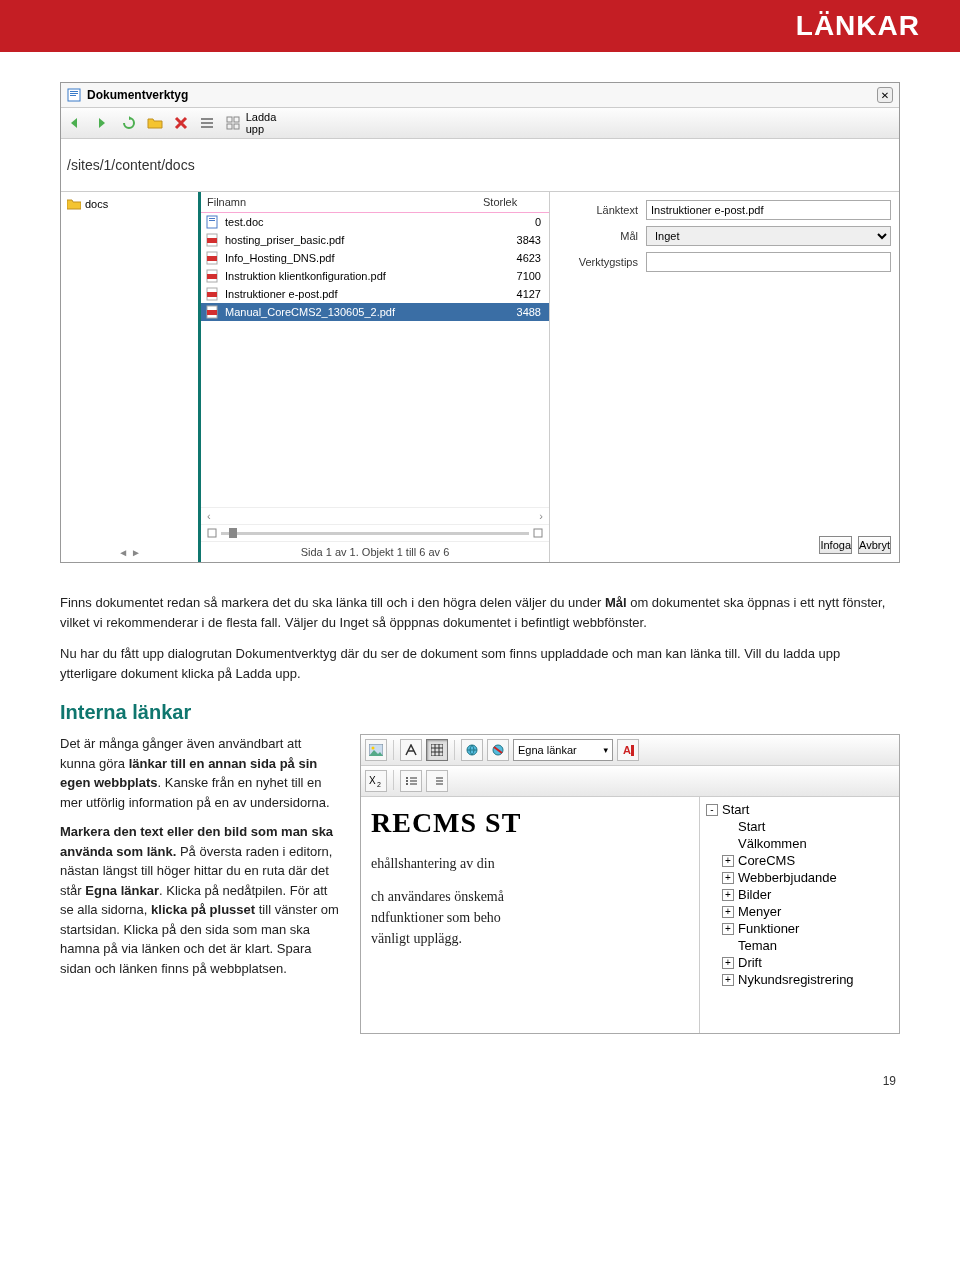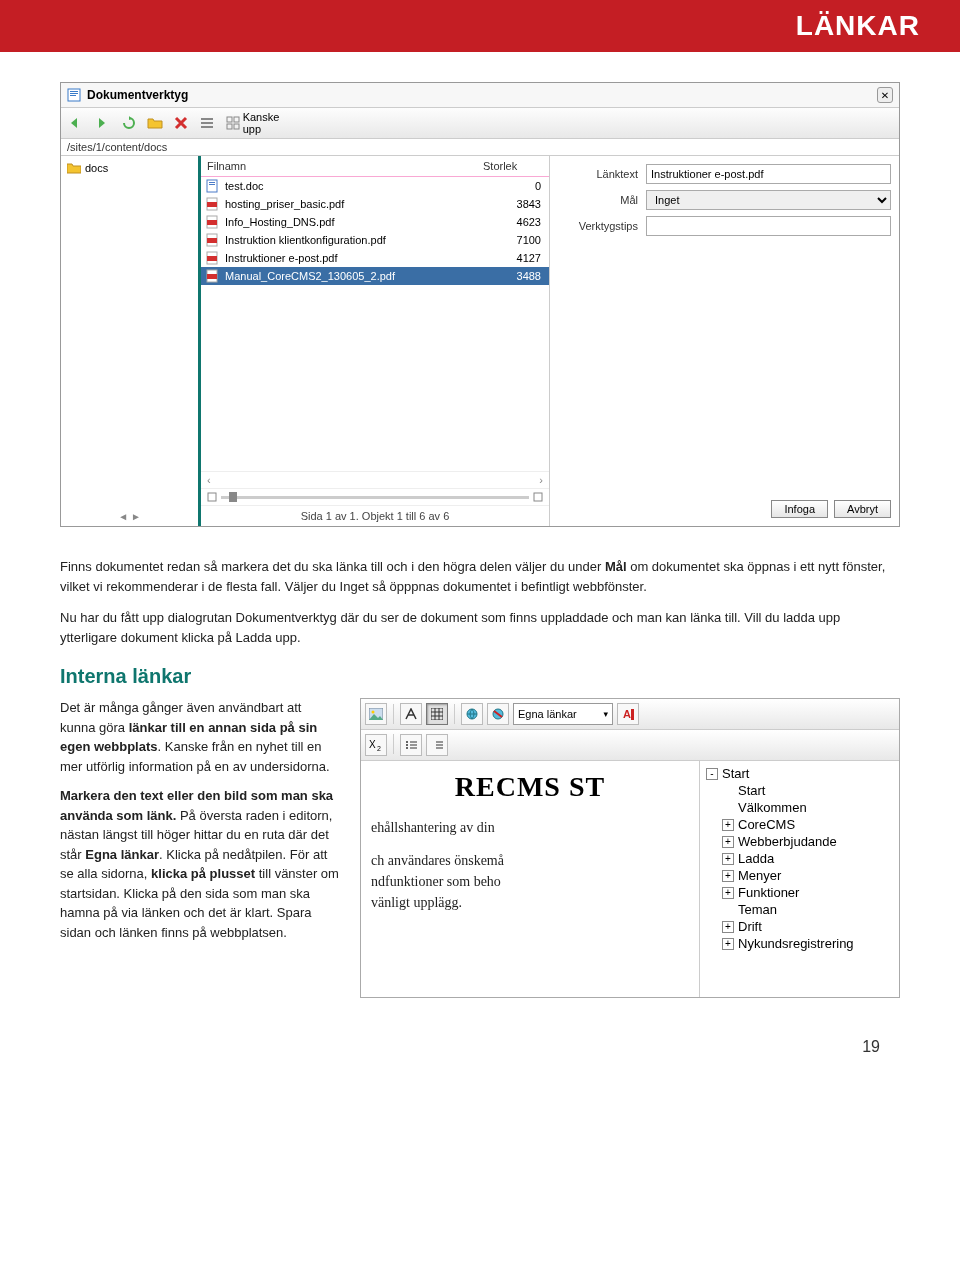--- a/index.html
+++ b/index.html
@@ -9,21 +9,21 @@
 
   
   .dialog { border: 1px solid #999; background: #fff; margin-bottom: 30px; }
   .dialog-title { display: flex; align-items: center; padding: 4px 6px; border-bottom: 1px solid #ccc; background: #f7f7f7; }
   .dialog-title .doc-icon { margin-right: 6px; }
   .dialog-title .title-text { font-weight: bold; font-size: 12px; }
   .dialog-title .close-x { margin-left: auto; width: 16px; height: 16px; border: 1px solid #999; border-radius: 3px; display: flex; align-items: center; justify-content: center; font-size: 10px; background: #eee; }
   .toolbar { display: flex; align-items: center; gap: 6px; padding: 4px 6px; border-bottom: 1px solid #ccc; background: linear-gradient(#fdfdfd,#e8e8e8); }
   .tbtn { width: 20px; height: 20px; display: flex; align-items: center; justify-content: center; border: 1px solid transparent; border-radius: 2px; }
   .upload-btn { display: flex; align-items: center; gap: 4px; padding: 0 6px; height: 22px; font-size: 11px; }
-  .path-bar { padding: 2px 6px; border-bottom: 1px solid #ccc; font-size: 11px; color: #333; }
+  .path-bar { padding: 18px 6px; border-bottom: 1px solid #ccc; font-size: 14px; color: #333; }
 
   .dialog-body { display: grid; grid-template-columns: 140px 1fr 1fr; height: 370px; }
   .tree-pane { border-right: 3px solid #0f766e; padding: 4px; position: relative; }
   .folder-row { display: flex; align-items: center; gap: 4px; font-size: 11px; padding: 2px; }
   .tree-splitter { position: absolute; bottom: 4px; left: 50%; transform: translateX(-50%); font-size: 10px; color: #888; }
 
   .file-pane { border-right: 1px solid #ccc; display: flex; flex-direction: column; }
   .file-head { display: grid; grid-template-columns: 1fr 60px; padding: 4px 6px; border-bottom: 1px solid #f9a8d4; font-size: 11px; color: #333; }
   .file-list { flex: 1; overflow: hidden; }
   .file-row { display: grid; grid-template-columns: 20px 1fr 50px; align-items: center; padding: 2px 4px; font-size: 11px; }
@@ -34,49 +34,49 @@
   .file-slider { display: flex; align-items: center; gap: 4px; padding: 3px 6px; border-top: 1px solid #eee; }
   .slider-track { flex:1; height:3px; background:#ccc; position:relative; }
   .slider-thumb { width:8px; height:10px; background:#888; position:absolute; left:8px; top:-4px; }
   .file-status { text-align: center; padding: 4px; font-size: 11px; color: #444; border-top: 1px solid #eee; }
 
   .prop-pane { padding: 8px; display:flex; flex-direction:column; }
   .prop-row { display: grid; grid-template-columns: 80px 1fr; gap: 8px; align-items: center; margin-bottom: 6px; font-size: 11px; }
   .prop-row label { text-align: right; color: #333; }
   .prop-row input, .prop-row select { width: 100%; border: 1px solid #aaa; padding: 2px 4px; font-size: 11px; height: 20px; }
   .dialog-footer { margin-top:auto; display:flex; justify-content:flex-end; gap:6px; padding-top:8px; }
-  .dlgbtn { border:1px solid #888; background:linear-gradient(#fff,#e6e6e6); padding:2px 12px; font-size:11px; }
+  .dlgbtn { border:1px solid #888; background:linear-gradient(#fff,#e6e6e6); padding:2px 0; font-size:11px; }
 
   
   .body-text p { font-size: 13px; line-height: 1.5; margin-bottom: 12px; color:#222; }
   .body-text h2 { font-size: 20px; font-weight: bold; margin: 18px 0 10px 0; color:#0f766e; }
 
   .col2 { display: grid; grid-template-columns: 280px 1fr; gap: 20px; align-items: start; }
   .col2 .leftcol p { font-size: 13px; line-height: 1.5; margin-bottom: 10px; }
 
   
   .editor-shot { border: 1px solid #aaa; background: #f5f5f5; height: 300px; position: relative; overflow:hidden; }
   .ed-toolbar { display:flex; gap:4px; padding:4px; background:linear-gradient(#fff,#e8e8e8); border-bottom:1px solid #ccc; align-items:center; }
   .ed-btn { width:22px; height:22px; border:1px solid #bbb; background:#f8f8f8; display:flex; align-items:center; justify-content:center; }
   .ed-btn.sunk { border-color:#777; background:#e0e0e0; box-shadow: inset 1px 1px 2px rgba(0,0,0,0.3); }
   .ed-sep { width:1px; height:20px; background:#ccc; margin:0 2px; }
   .ed-dd { display:flex; align-items:center; border:1px solid #999; background:#fff; height:22px; padding:0 4px; min-width:100px; }
   .ed-dd::after { content:"▾"; margin-left:auto; font-size:9px; }
   .ed-toolbar2 { display:flex; gap:4px; padding:4px; background:linear-gradient(#fff,#e8e8e8); border-bottom:1px solid #ccc; }
   .ed-body { display:flex; height: calc(100% - 60px); }
   .ed-content { flex:1; background:#fff; padding:10px; font-family: Georgia, serif; overflow:hidden; position:relative; }
-  .ed-content .big { font-size: 28px; font-weight: bold; letter-spacing:1px;text-align:center; }
+  .ed-content .big { font-size: 28px; font-weight: bold; letter-spacing:1px; }
   .ed-content p { font-size:14px; margin-top:14px; line-height:1.5; }
   .ed-tree { width: 200px; background:#fff; border-left:1px solid #ccc; font-size:13px; padding:4px 0; }
   .ed-tree .trow { display:flex; align-items:center; gap:4px; padding:1px 6px; }
   .ed-tree .exp { width:12px; text-align:center; font-size:10px; border:1px solid #888; line-height:10px; height:12px; }
   .ed-tree .noexp { width:12px; }
   .ed-tree .indent { margin-left:16px; }
 
-  .page-number { text-align: right; padding: 20px 80px; font-size: 16px; color:#333; }
+  .page-number { text-align: right; padding: 20px 64px; font-size: 12px; color:#333; }
 
   
   svg { display:block; }
 </style>
 </head>
 <body>
 
 <div class="page-header">
   <span>LÄNKAR</span>
 </div>
@@ -137,21 +137,21 @@
             <rect x="8" y="1" width="5" height="5" fill="none" stroke="#888"></rect>
             <rect x="1" y="8" width="5" height="5" fill="none" stroke="#888"></rect>
             <rect x="8" y="8" width="5" height="5" fill="none" stroke="#888"></rect>
           </svg>
         </span>
       <span class="tbtn upload-btn">
         <svg width="14" height="14">
             <rect x="5" y="1" width="4" height="12" fill="#4caf50"></rect>
             <rect x="1" y="5" width="12" height="4" fill="#4caf50"></rect>
           </svg>
-        <span>Kanske upp</span>
+        <span>Ladda upp</span>
       </span>
     </div>
 
     <div class="path-bar">/sites/1/content/docs</div>
 
     <div class="dialog-body">
       <div class="tree-pane">
         <div class="folder-row">
           <svg width="14" height="12">
               <path d="M0 2 L5 2 L6 4 L14 4 L14 11 L0 11 Z" fill="#f4c430" stroke="#c09020"></path>
@@ -383,21 +383,21 @@
               <div class="trow indent">
                 <span class="exp">+</span>
                 <span>CoreCMS</span>
               </div>
               <div class="trow indent">
                 <span class="exp">+</span>
                 <span>Webberbjudande</span>
               </div>
               <div class="trow indent">
                 <span class="exp">+</span>
-                <span>Ladda</span>
+                <span>Bilder</span>
               </div>
               <div class="trow indent">
                 <span class="exp">+</span>
                 <span>Menyer</span>
               </div>
               <div class="trow indent">
                 <span class="exp">+</span>
                 <span>Funktioner</span>
               </div>
               <div class="trow indent">

